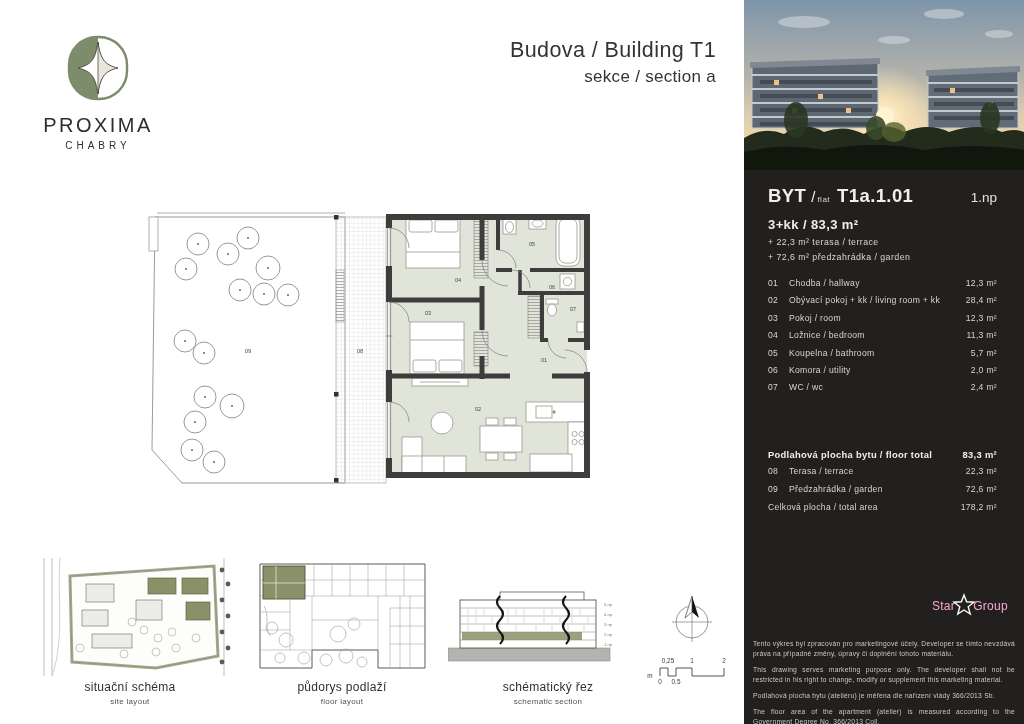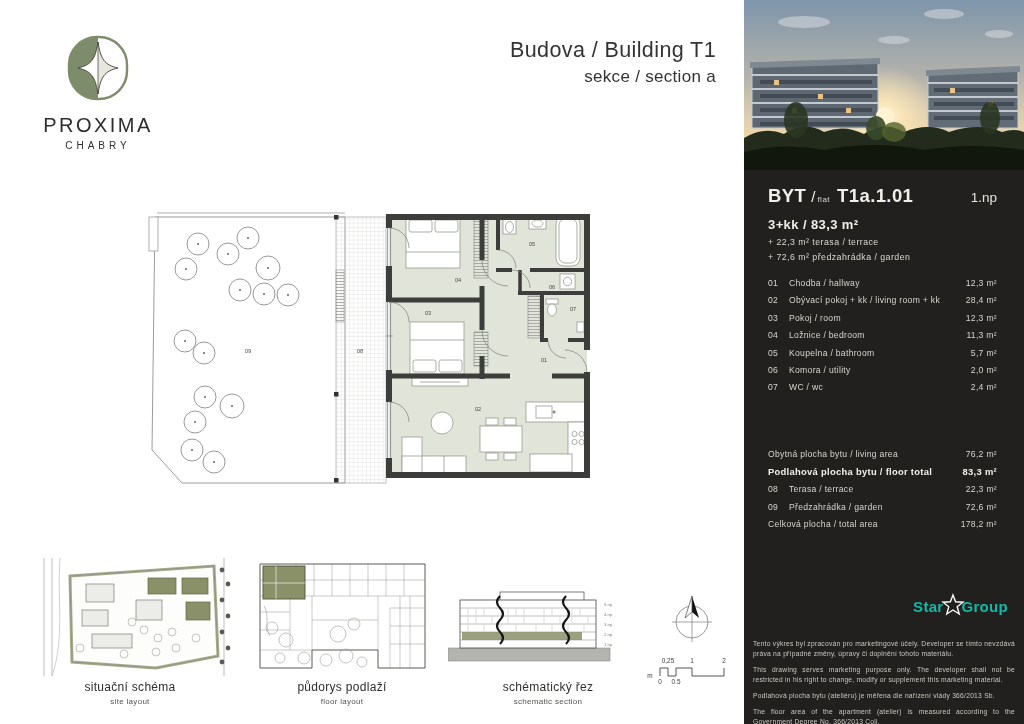--- a/index.html
+++ b/index.html
@@ -34,21 +34,21 @@
   .rrow .n{width:21px;flex:none;}
   .rrow .nm{flex:1;padding-right:4px;}
   .rrow .ar{flex:none;}
   .summary{margin-top:49px;}
   .srow{display:flex;font-size:8.6px;letter-spacing:.3px;line-height:17.6px;color:#d8d5cf;}
   .srow .n{width:21px;flex:none;}
   .srow .nm{flex:1;padding-right:4px;}
   .srow.total-bold{font-weight:bold;font-size:9.4px;color:#f1efe9;}
   .srow.indent .nm{}
   .stargroup{position:absolute;right:16px;top:593px;display:flex;align-items:center;
-             font-size:15px;font-weight:bold;color:#14b8a6;letter-spacing:.3px;}
+             font-size:12px;font-weight:normal;color:#f9a8d4;letter-spacing:.3px;}
   .stargroup svg{margin:0 -3px 2px -3px;}
   .disclaimers{position:absolute;left:9px;right:9px;top:639px;}
   .disclaimers p{font-size:6.7px;line-height:1.5;letter-spacing:.25px;color:#ccc9c3;
                  margin:0 0 6px 0;text-align:justify;}
   svg text{font-family:"Liberation Sans",sans-serif;}
 </style>
 </head>
 <body>
 
 <div class="page">
@@ -475,24 +475,20 @@
           <span class="ar">2,0 m²</span>
         </div>
         <div class="rrow">
           <span class="n">07</span>
           <span class="nm">WC / wc</span>
           <span class="ar">2,4 m²</span>
         </div>
       </div>
 
       <div class="summary">
-        <div class="srow">
-          <span class="nm">Obytná plocha bytu / living area</span>
-          <span class="ar">76,2 m²</span>
-        </div>
         <div class="srow total-bold">
           <span class="nm">Podlahová plocha bytu / floor total</span>
           <span class="ar">83,3 m²</span>
         </div>
         <div class="srow indent">
           <span class="n">08</span>
           <span class="nm">Terasa / terrace</span>
           <span class="ar">22,3 m²</span>
         </div>
         <div class="srow indent">

